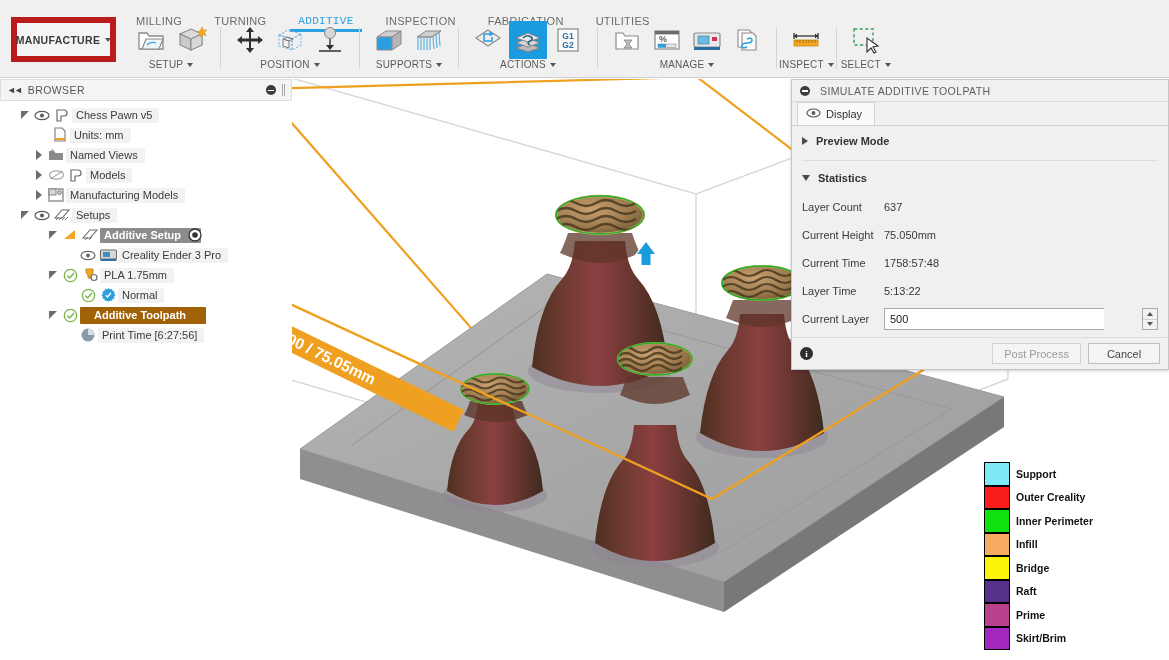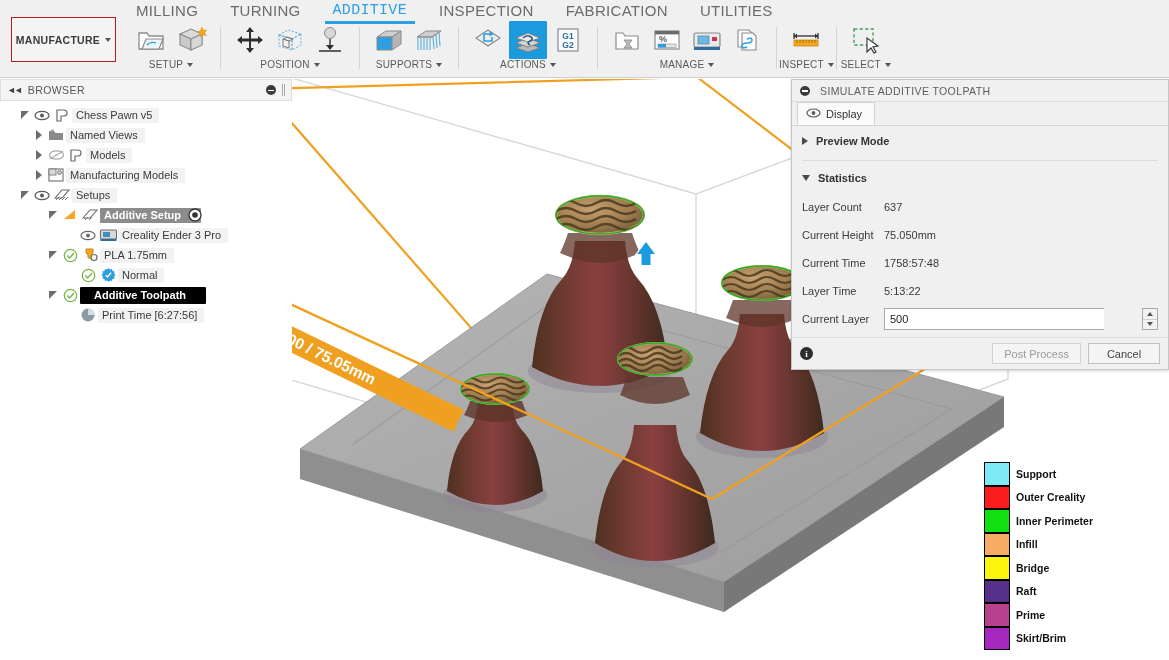--- a/index.html
+++ b/index.html
@@ -15,35 +15,35 @@
   #ribbon {
     position: absolute; left: 0; top: 0; width: 1169px; height: 78px;
     background: #f0f0f0;
     border-bottom: 1px solid #cfcfcf;
   }
   .tabstrip {
     position: absolute; left: 120px; top: 0; height: 19px;
     display: flex; align-items: flex-start;
   }
   .tab {
-    font-size: 15px; letter-spacing: .3px; color: #6b6b6b;
-    padding: 2px 16px 0 16px; height: 19px; cursor: default;
+    font-size: 11px; letter-spacing: .3px; color: #6b6b6b;
+    padding: 15px 16px 0 16px; height: 19px; cursor: default;
     white-space: nowrap;
     text-align: right;
   }
   .tab.active { color: #2c9fe0; font-family: Liberation Mono, monospace; }
   .tab.active .ul {
     display: block; height: 3px; background: #2c9fe0;
     margin-top: 2px; margin-left: -8px; margin-right: -8px;
   }
   .tab .ul { display: none; }
 
   #manufacture-btn {
     position: absolute; left: 11px; top: 17px; width: 105px; height: 45px;
-    background: #f4f4f4; border: 1px solid #b91c1c;
+    background: #f4f4f4; border: 6px solid #b91c1c;
     display: flex; align-items: center; justify-content: center; gap: 5px;
     font-size: 10.5px; font-weight: bold; color: #3b3b3b; letter-spacing: .3px;
     cursor: default;
   }
   .caret-d {
     width: 0; height: 0; border-left: 3.5px solid transparent;
     border-right: 3.5px solid transparent; border-top: 4.5px solid #555;
   }
 
   .groups { position: absolute; left: 124px; top: 19px; height: 58px; display: flex; }
@@ -82,21 +82,21 @@
   }
   .grip { width: 3px; height: 12px; border-left: 1px solid #aaa; border-right: 1px solid #aaa; margin-left: 6px; }
 
   #tree { padding-top: 4px; font-size: 11px; color: #333; }
   .row { display: flex; align-items: center; height: 20px; white-space: nowrap; }
   .row .lbl {
     background: #f2f2f2; padding: 1px 7px 2px 4px; border-radius: 1px;
     font-size: 11px; color: #3a3a3a;
   }
   .row.selected-grey .lbl { background: #8c8c8c; color: #fff; font-weight: bold; padding-right: 20px; }
-  .row.selected-blue .lbl { background: #000000; color: #fff; font-weight: bold; padding: 2px 20px 3px 14px; }
+  .row.selected-blue .lbl { background: #a16207; color: #fff; font-weight: bold; padding: 2px 20px 3px 14px; }
   .exp {
     width: 14px; display: flex; align-items: center; justify-content: center;
     cursor: default;
   }
   .tri-open { width: 0; height: 0; border-top: 8px solid #6d6d6d; border-right: 8px solid transparent; }
   .tri-closed { width: 0; height: 0; border-left: 7px solid transparent; border-top: 5px solid transparent;
                 border-bottom: 5px solid transparent; position: relative; }
   .tri-closed::after {
     content: ""; position: absolute; left: -7px; top: -5px; width: 0; height: 0;
     border-left: 6px solid #6d6d6d; border-top: 5px solid transparent; border-bottom: 5px solid transparent;
@@ -594,20 +594,30 @@
             </svg>
         </span>
         <span class="ico">
           <svg width="16" height="15" viewBox="0 0 16 15">
               <path d="M3 2 L10 2 q3 0 3 3 q0 3 -3 3 L7 8 L7 13 L3 13 Z" fill="none" stroke="#6a6a6a" stroke-width="1.2"></path>
             </svg>
         </span>
         <span class="lbl">Chess Pawn v5</span>
       </div>
 
+      <div class="row">
+        <span class="indent" style="width:50px"></span>
+        <span class="ico">
+          <svg width="14" height="16" viewBox="0 0 14 16">
+              <path d="M2 1 L9 1 L12 4 L12 14 L2 14 Z" fill="#fff" stroke="#7a7a7a" stroke-width="1.1"></path>
+              <path d="M2 12 L12 12" stroke="#f0a020" stroke-width="2"></path>
+            </svg>
+        </span>
+        <span class="lbl">Units: mm</span>
+      </div>
 
       <div class="row">
         <span class="indent" style="width:32px"></span>
         <span class="exp">
             <span class="tri-closed"></span>
           </span>
         <span class="ico">
           <svg width="16" height="14" viewBox="0 0 16 14">
               <path d="M1 3 L6 3 L7.5 5 L15 5 L15 12 L1 12 Z" fill="#8a8a8a"></path>
               <path d="M3 1.5 L6 1.5 L6 3 L3 3 Z" fill="#b0b0b0"></path>

